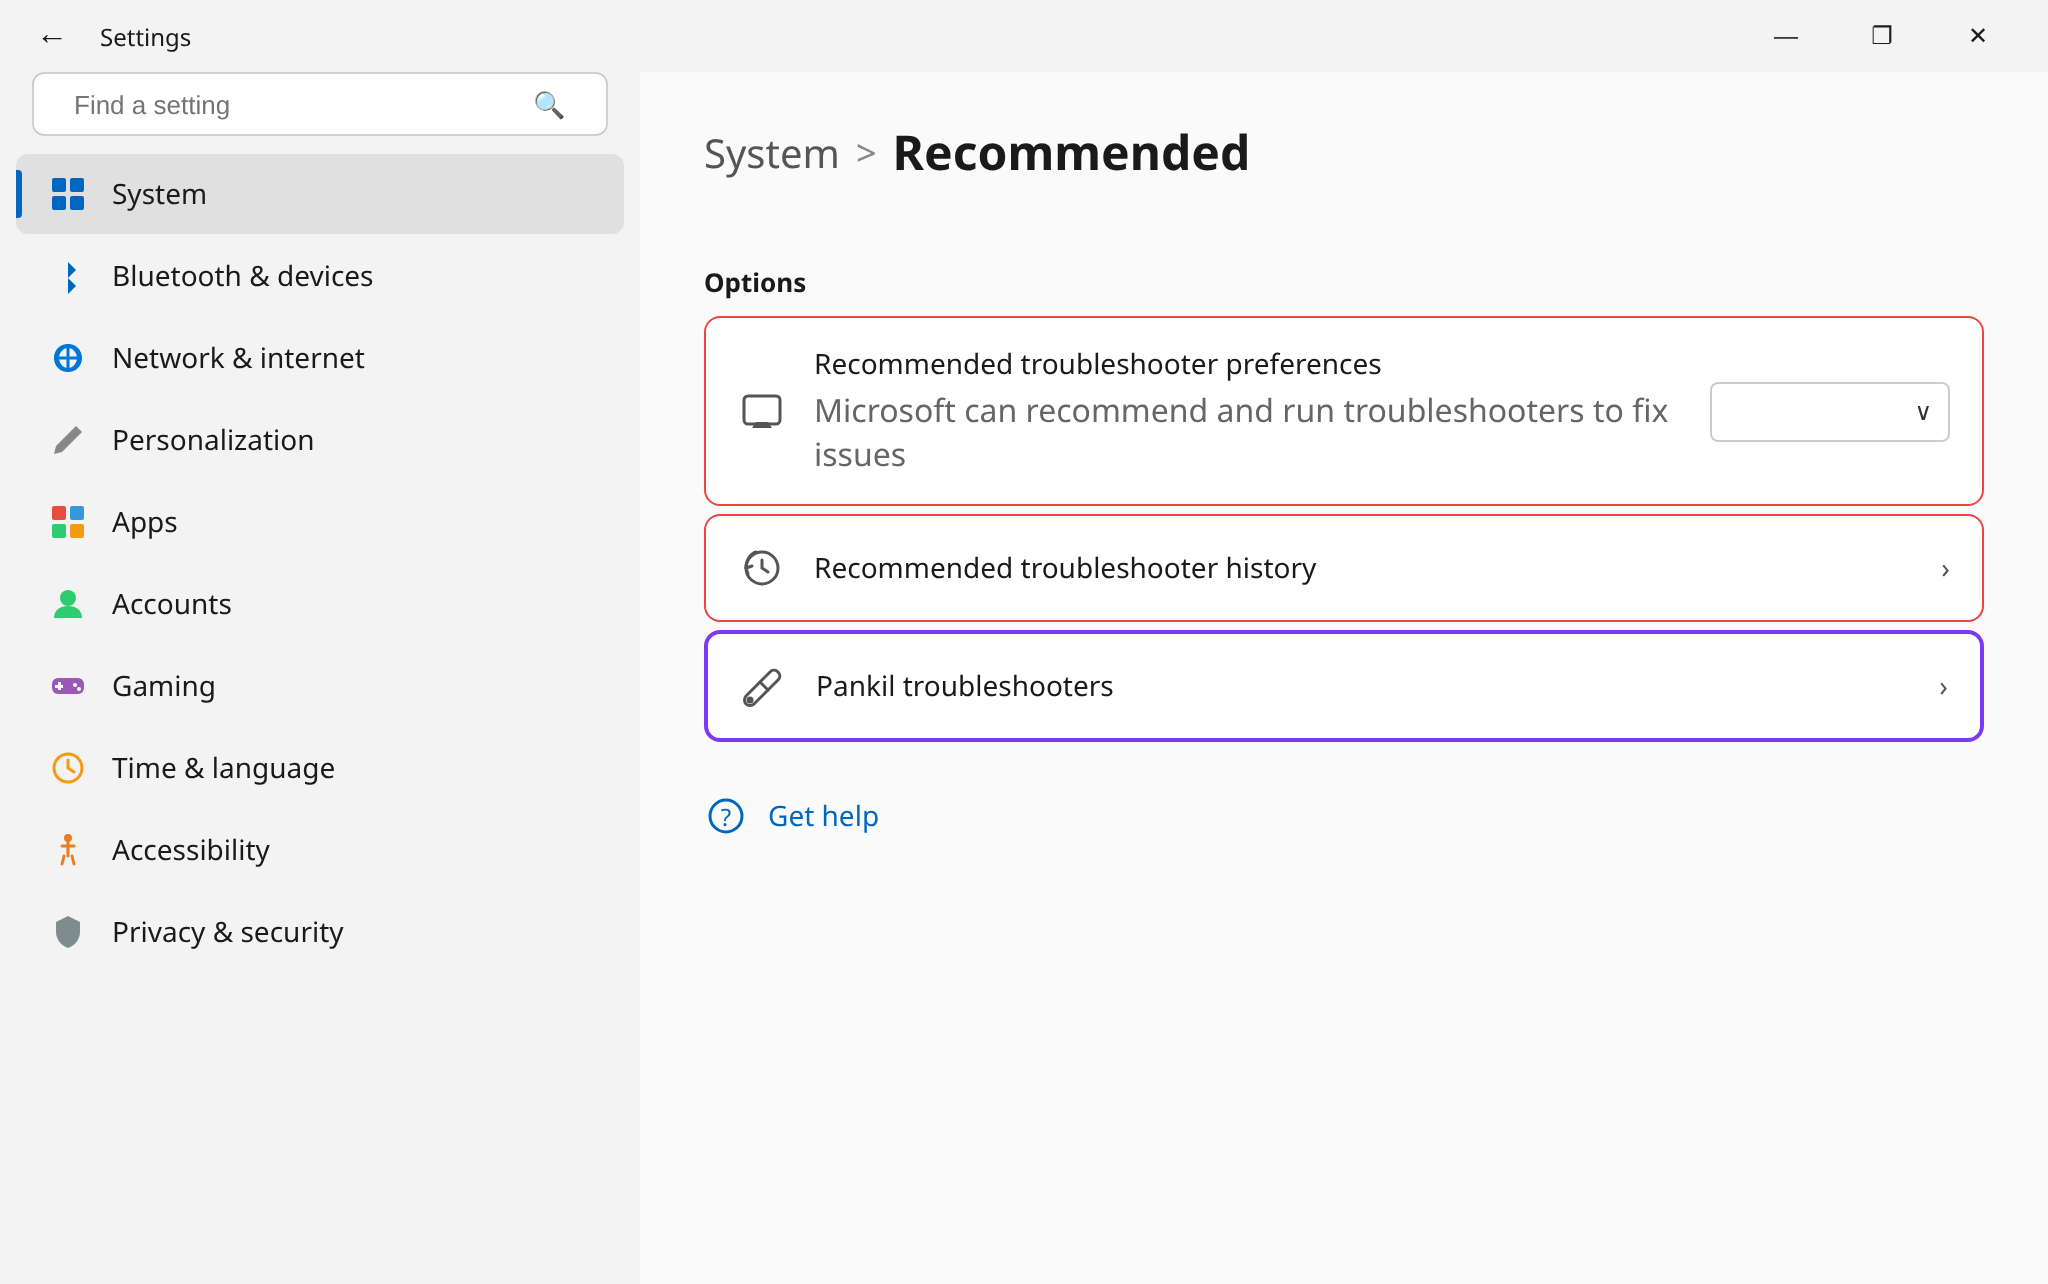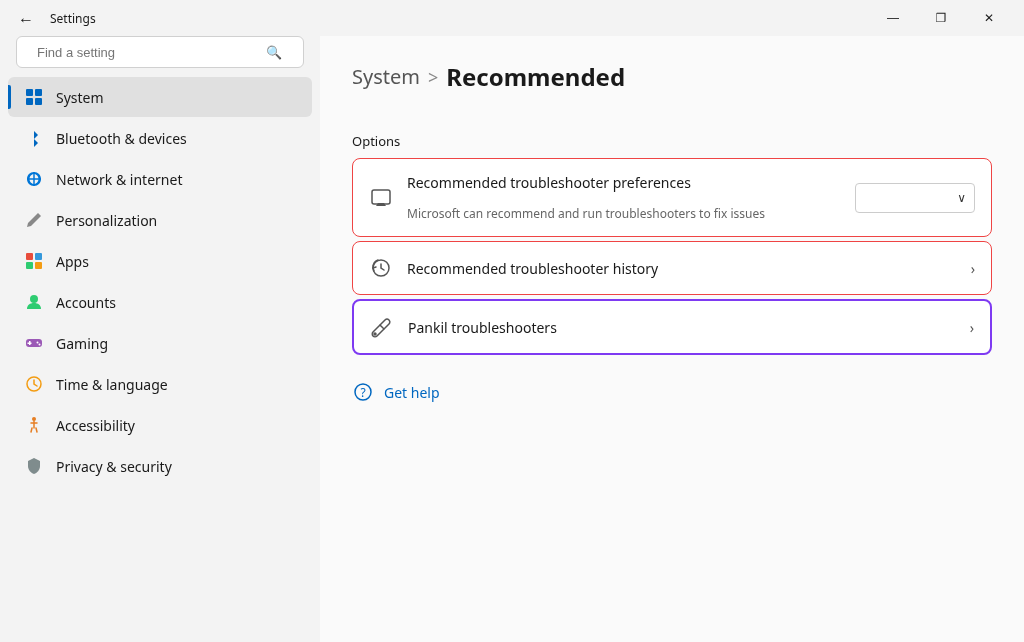--- a/index.html
+++ b/index.html
@@ -227,21 +227,21 @@
     }
     .breadcrumb-current {
       font-size: 24px;
       font-weight: 700;
       color: #1a1a1a;
     }
 
     
     .section-title {
       font-size: 13px;
-      font-weight: 400;
+      font-weight: 700;
       color: #1a1a1a;
       margin-bottom: 8px;
       margin-top: 39px;
     }
 
     
     .option-card {
       background: white;
       border-radius: 8px;
       border: 1px solid #ef4444;
@@ -267,23 +267,23 @@
     }
     .option-card-text {
       flex: 1;
     }
     .option-card-title {
       font-size: 14px;
       color: #1a1a1a;
       font-weight: 400;
     }
     .option-card-desc {
-      font-size: 12px;
+      font-size: 16px;
       color: #666;
-      margin-top: 13px;
+      margin-top: 2px;
     }
     .option-card-action {
       display: flex;
       align-items: center;
       gap: 8px;
     }
     .dropdown-btn {
       width: 120px;
       height: 30px;
       border: 1px solid #ccc;

